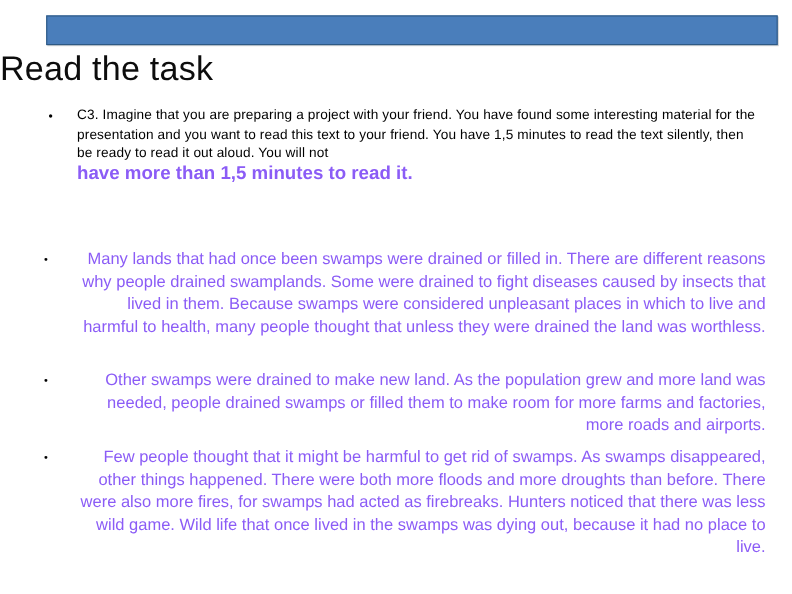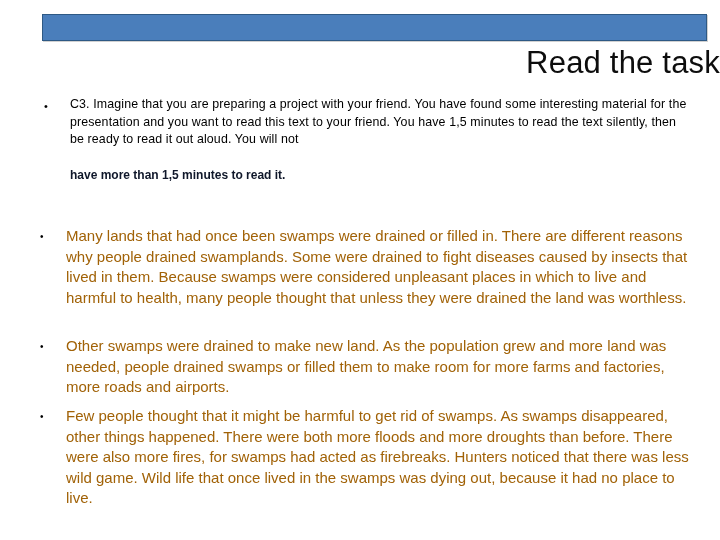--- a/index.html
+++ b/index.html
@@ -37,21 +37,21 @@
     box-sizing: border-box;
     box-shadow: 1px 1px 0 rgba(0,0,0,0.18);
   }
 
   
   .slide-title {
     position: absolute;
     left: 0;
     top: 46px;
     width: 720px;
-    text-align: right;
+    text-align: left;
     font-size: 31px;
     font-weight: 400;
     line-height: 1.1;
     letter-spacing: 0.2px;
     color: #0d0d0d;
   }
 
   
   .body-area {
     position: absolute;
@@ -89,47 +89,47 @@
     padding-top: 5px;
   }
   .task-block .bullet-text {
     font-size: 12.4px;
     font-weight: normal;
     line-height: 17.5px;
     letter-spacing: 0.01em;
     color: #000;
   }
   .task-tail {
-    margin-top: 18px;
-    font-size: 12px;
+    font-size: 17px;
     font-weight: bold;
     line-height: 17.5px;
     padding-left: 26px;
-    color: #0f172a;
+    color: #8b5cf6;
   }
   .task-tail .end-dot {
     font-weight: bold;
   }
 
   
   .passage {
     position: absolute;
     left: 40px;
     width: 656px;
   }
   .passage .bullet-marker {
     width: 26px;
     padding-top: 6px;
     font-size: 10px;
   }
   .passage .bullet-text {
     font-size: 15px;
     font-weight: 400;
     line-height: 20.6px;
-    color: #a16207;
+    color: #8b5cf6;
+    text-align: right;
   }
 
   .para-1 { top: 130px; }
   .para-2 { top: 240px; }
   .para-3 { top: 310px; }
 </style>
 </head>
 <body>
 
 <div class="slide">

